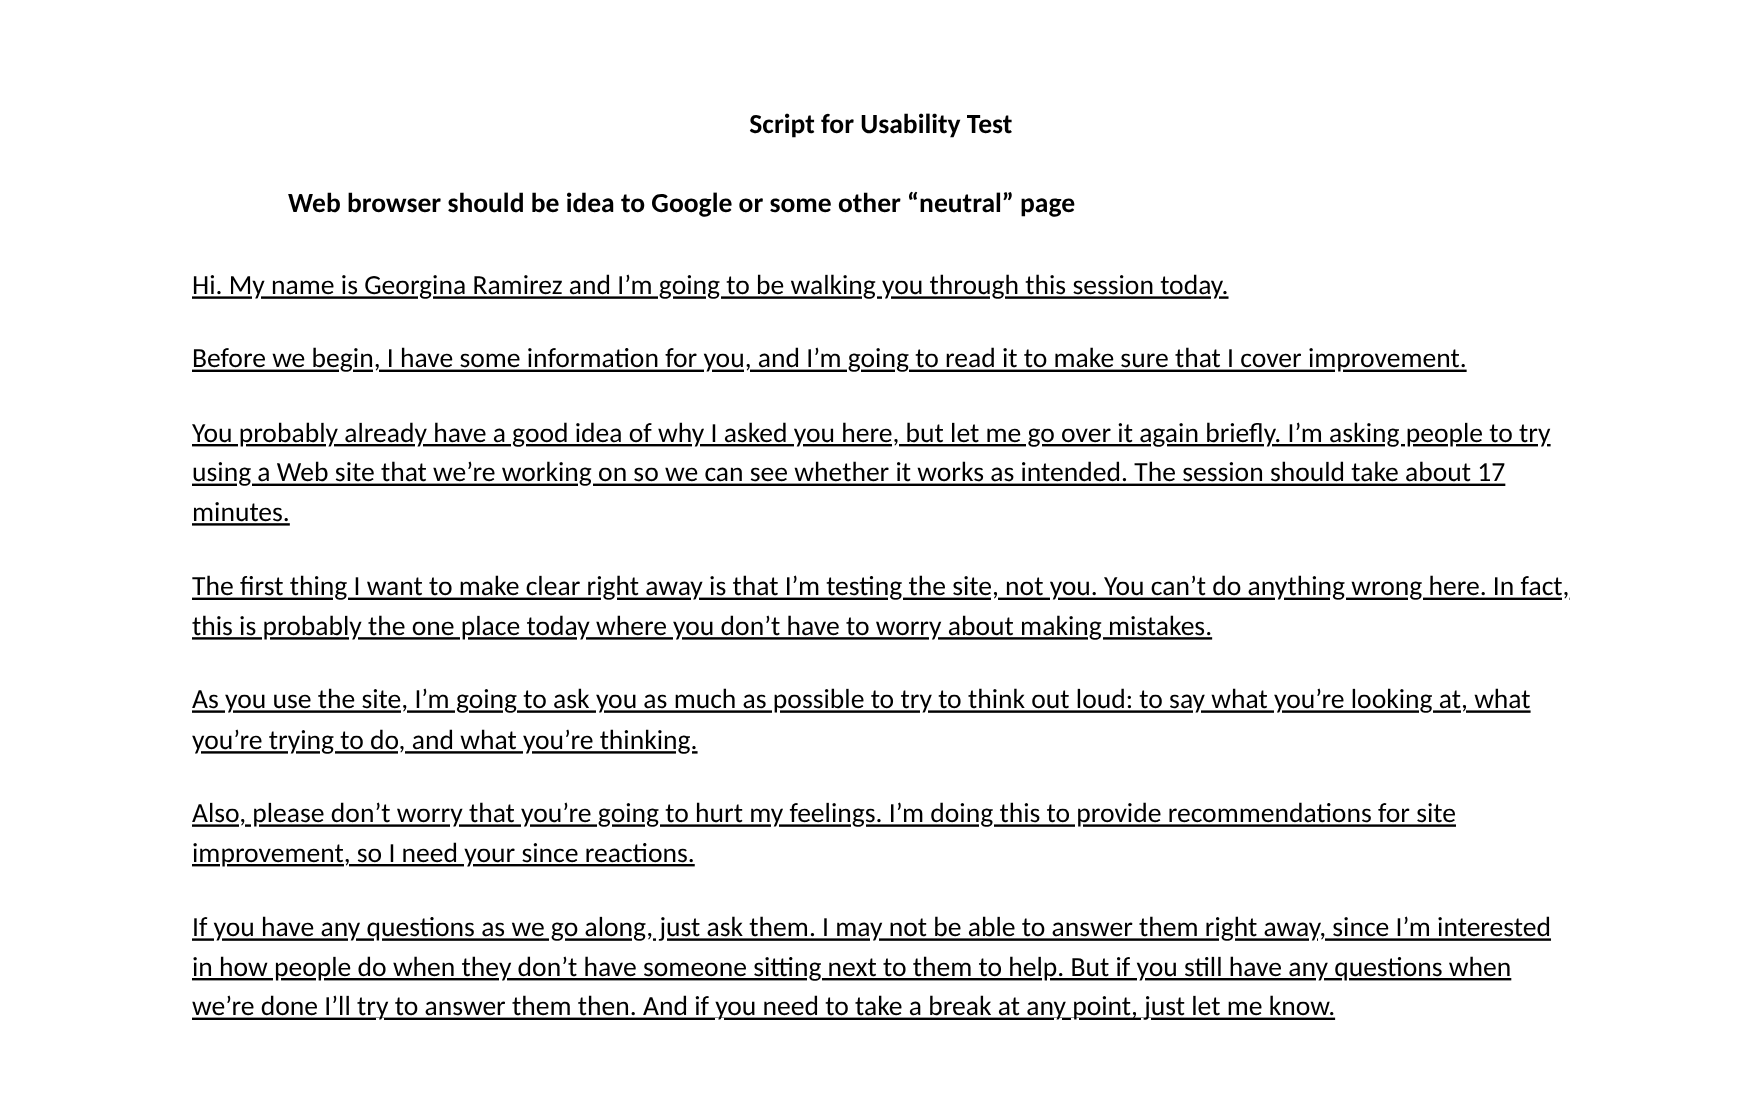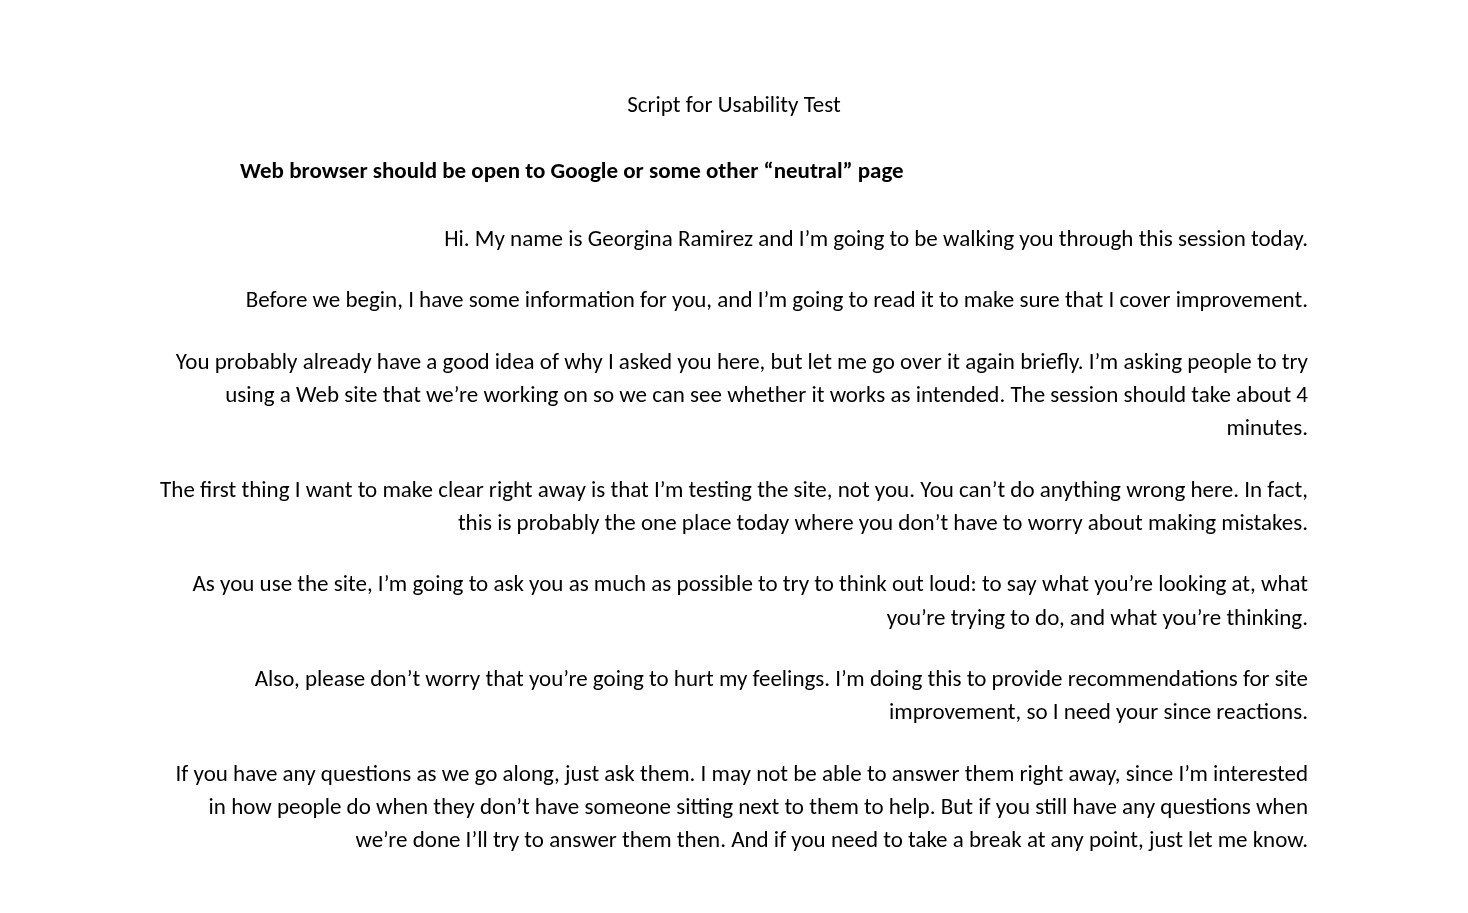--- a/index.html
+++ b/index.html
@@ -11,42 +11,43 @@
       font-family: Calibri, 'Segoe UI', Arial, sans-serif;
       background: #ffffff;
       width: 1468px;
       height: 913px;
       padding: 90px 160px 40px 160px;
       color: #000000;
     }
     .title {
       text-align: center;
       font-size: 23px;
-      font-weight: normal;
+      font-weight: bold;
       margin-bottom: 38px;
     }
     .instruction {
       font-weight: bold;
       font-size: 23px;
       margin-left: 80px;
       margin-bottom: 38px;
     }
     .para {
       font-size: 23px;
       line-height: 1.45;
       margin-bottom: 28px;
-      text-align: right;
+      text-align: left;
+      text-decoration: underline;
     }
   </style>
 </head>
 <body>
 
 <div class="title">Script for Usability Test</div>
 
-<div class="instruction">Web browser should be open to Google or some other “neutral” page</div>
+<div class="instruction">Web browser should be idea to Google or some other “neutral” page</div>
 
 <p class="para">Hi. My name is Georgina Ramirez and I’m going to be walking you through this session today.</p>
 <p class="para">Before we begin, I have some information for you, and I’m going to read it to make sure that I cover improvement.</p>
-<p class="para">You probably already have a good idea of why I asked you here, but let me go over it again briefly. I’m asking people to try using a Web site that we’re working on so we can see whether it works as intended. The session should take about 4 minutes.</p>
+<p class="para">You probably already have a good idea of why I asked you here, but let me go over it again briefly. I’m asking people to try using a Web site that we’re working on so we can see whether it works as intended. The session should take about 17 minutes.</p>
 <p class="para">The first thing I want to make clear right away is that I’m testing the site, not you. You can’t do anything wrong here. In fact, this is probably the one place today where you don’t have to worry about making mistakes.</p>
 <p class="para">As you use the site, I’m going to ask you as much as possible to try to think out loud: to say what you’re looking at, what you’re trying to do, and what you’re thinking.</p>
 <p class="para">Also, please don’t worry that you’re going to hurt my feelings. I’m doing this to provide recommendations for site improvement, so I need your since reactions.</p>
 <p class="para"> If you have any questions as we go along, just ask them. I may not be able to answer them right away, since I’m interested in how people do when they don’t have someone sitting next to them to help. But if you still have any questions when we’re done I’ll try to answer them then. And if you need to take a break at any point, just let me know.</p>
 
 </body></html>

